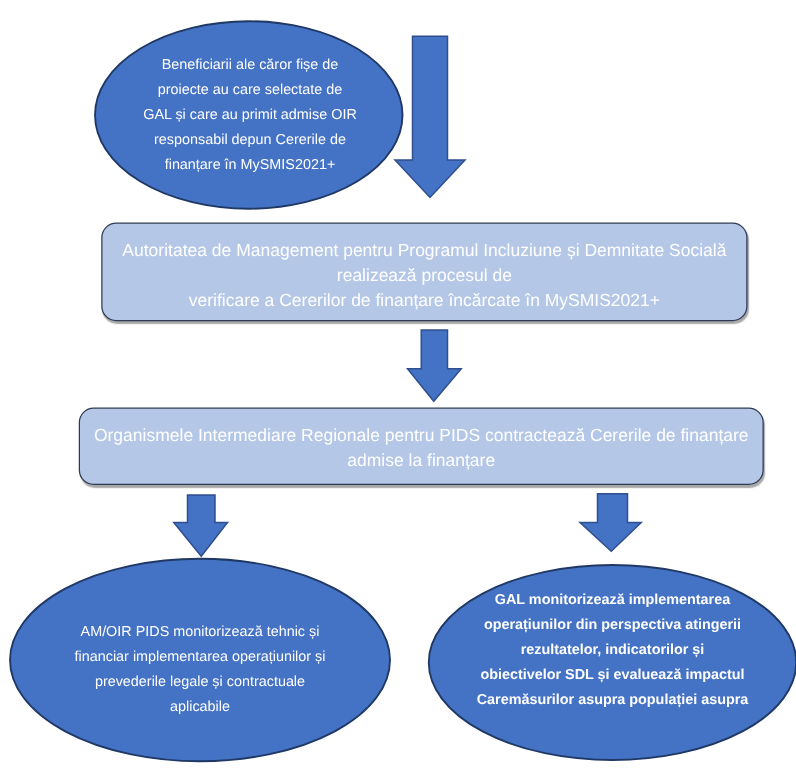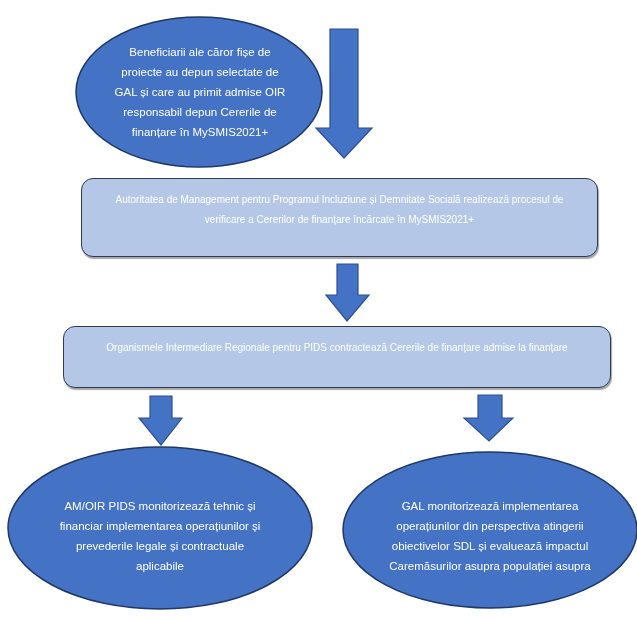--- a/index.html
+++ b/index.html
@@ -11,21 +11,21 @@
       font-family: "Liberation Sans", sans-serif; font-size: 11.5px; line-height: 20px;
       display: flex; justify-content: center;
     }
     .box {
       position: absolute; background: #b4c7e7; border: 1.5px solid #2f3b55;
       border-radius: 12px; box-sizing: border-box;
       box-shadow: 1px 2px 1px rgba(0,0,0,0.35);
     }
     .box-text {
       position: absolute; color: #ffffff; text-align: center;
-      font-family: "Liberation Sans", sans-serif; font-size: 10px; line-height: 20px;
+      font-family: "Liberation Sans", sans-serif; font-size: 14px; line-height: 20px;
     }
   </style>
 </head>
 <body>
 
 <svg class="shape-svg" viewBox="0 0 637 619" xmlns="http://www.w3.org/2000/svg">
 
   <ellipse cx="199" cy="92" rx="123" ry="75" fill="#4472c4" stroke="#1f3864" stroke-width="1.5"></ellipse>
 
   <polygon points="330,29 358,29 358,128 372,128 344,158 316,128 330,128" fill="#4472c4" stroke="#2f4f8f" stroke-width="1.2"></polygon>
@@ -37,21 +37,21 @@
   <polygon points="478,395 502,395 502,418 513,418 489,441 464,418 478,418" fill="#4472c4" stroke="#2f4f8f" stroke-width="1.2"></polygon>
 
   <ellipse cx="160" cy="528" rx="152" ry="81" fill="#4472c4" stroke="#1f3864" stroke-width="1.5"></ellipse>
 
   <ellipse cx="490" cy="530" rx="147" ry="78" fill="#4472c4" stroke="#1f3864" stroke-width="1.5"></ellipse>
 </svg>
 
 <div class="ellipse-text" style="left:100px; top:42px; width:200px; height:100px;">
   <div>
     <div>Beneficiarii ale căror fișe de</div>
-    <div>proiecte au depun selectate de</div>
+    <div>proiecte au care selectate de</div>
     <div>GAL și care au primit admise OIR</div>
     <div>responsabil depun Cererile de</div>
     <div>finanțare în MySMIS2021+</div>
   </div>
 </div>
 
 <div class="box" style="left:81px; top:178px; width:517px; height:79px;"></div>
 <div class="box-text" style="left:81px; top:190px; width:517px;">
   <div>Autoritatea de Management pentru Programul Incluziune și Demnitate Socială realizează procesul de</div>
   <div>verificare a Cererilor de finanțare încărcate în MySMIS2021+</div>
@@ -64,20 +64,21 @@
 
 <div class="ellipse-text" style="left:30px; top:496px; width:260px; height:100px;">
   <div>
     <div>AM/OIR PIDS monitorizează tehnic și</div>
     <div>financiar implementarea operațiunilor și</div>
     <div>prevederile legale și contractuale</div>
     <div>aplicabile</div>
   </div>
 </div>
 
-<div class="ellipse-text" style="left:360px; top:496px; width:260px; height:100px;">
+<div class="ellipse-text" style="left:360px; top:470px; width:260px; height:100px;font-weight:bold;">
   <div>
     <div>GAL monitorizează implementarea</div>
     <div>operațiunilor din perspectiva atingerii</div>
+    <div>rezultatelor, indicatorilor și</div>
     <div>obiectivelor SDL și evaluează impactul</div>
     <div>Caremăsurilor asupra populației asupra</div>
   </div>
 </div>
 
 </body></html>

